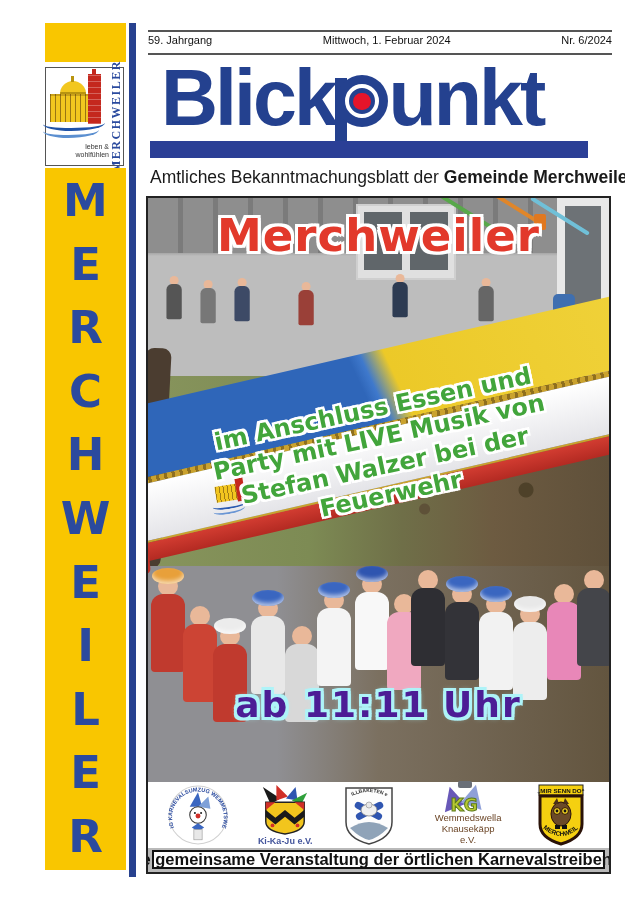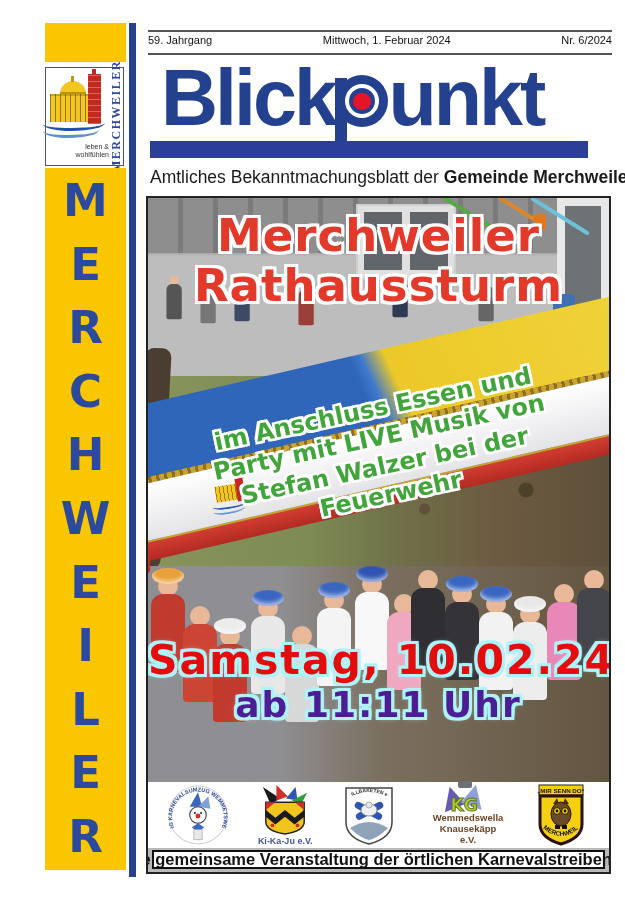--- a/index.html
+++ b/index.html
@@ -107,21 +107,21 @@
   .logos{position:absolute;left:0;top:584px;width:100%;height:66px;background:#fff;
          display:flex;align-items:center;justify-content:space-around;padding:0 4px;box-sizing:border-box;}
   .club{display:flex;flex-direction:column;align-items:center;justify-content:center;}
   .club-label{font-size:9px;font-weight:bold;color:#44559c;margin-top:1px;}
   .kg-wrap{position:relative;width:78px;height:60px;text-align:center;}
   .kg-cap{position:relative;width:60px;height:26px;margin:0 auto;}
   .kg-c1{position:absolute;left:6px;top:2px;width:0;height:0;border-left:14px solid transparent;border-right:8px solid transparent;border-bottom:22px solid #6858b8;transform:rotate(-22deg);}
   .kg-c2{position:absolute;left:30px;top:0;width:0;height:0;border-left:8px solid transparent;border-right:14px solid transparent;border-bottom:22px solid #8fa0d8;transform:rotate(20deg);}
   .kg-hammer{position:absolute;left:24px;top:-4px;width:14px;height:7px;background:#6a6f78;border-radius:2px;}
   .kg-mono{position:absolute;left:0;top:10px;width:100%;font-size:17px;font-weight:800;color:#b7c832;-webkit-text-stroke:1px #5a7a1a;font-family:"DejaVu Sans",sans-serif;}
-  .kg-label{font-size:9.5px;line-height:11px;font-weight:bold;color:#6b4526;margin-top:2px;margin-left:8px;}
+  .kg-label{font-size:9.5px;line-height:11px;font-weight:normal;color:#6b4526;margin-top:2px;margin-left:8px;}
 
   .caption-box{position:absolute;left:4px;right:4px;top:652px;bottom:3px;border:2px solid #111;background:#fff;
                display:flex;align-items:center;justify-content:center;
                font-size:16.5px;font-weight:bold;color:#111;white-space:nowrap;}
 </style>
 </head>
 <body>
 
 <div class="abs yellow-top"></div>
 <div class="abs blue-vline"></div>
@@ -237,30 +237,28 @@
         <div class="fe-w1"></div>
         <div class="fe-w2"></div>
       </div>
     </div>
     <div class="f-red"></div>
 
     <div class="tassel t3"></div>
   </div>
 
   <div class="ptitle pt1">Merchweiler</div>
-  <div class="ptitle pt2">Rathaussturm</div>
 
   <div class="gnote">
     <div>im Anschluss Essen und</div>
     <div>Party mit LIVE Musik von</div>
     <div>Stefan Walzer bei der</div>
     <div>Feuerwehr</div>
   </div>
 
-  <div class="when1 cyan">Samstag, 10.02.24</div>
   <div class="when2 cyan">ab 11:11 Uhr</div>
   <div class="food2 cyan">bestens gesorgt!</div>
 
   <div class="logos">
 
     <div class="club">
       <svg width="62" height="62" viewBox="0 0 60 60">
         <defs>
             <path id="arc1" d="M 7,42 A 25,25 0 1 1 53,42"></path>
           </defs>

